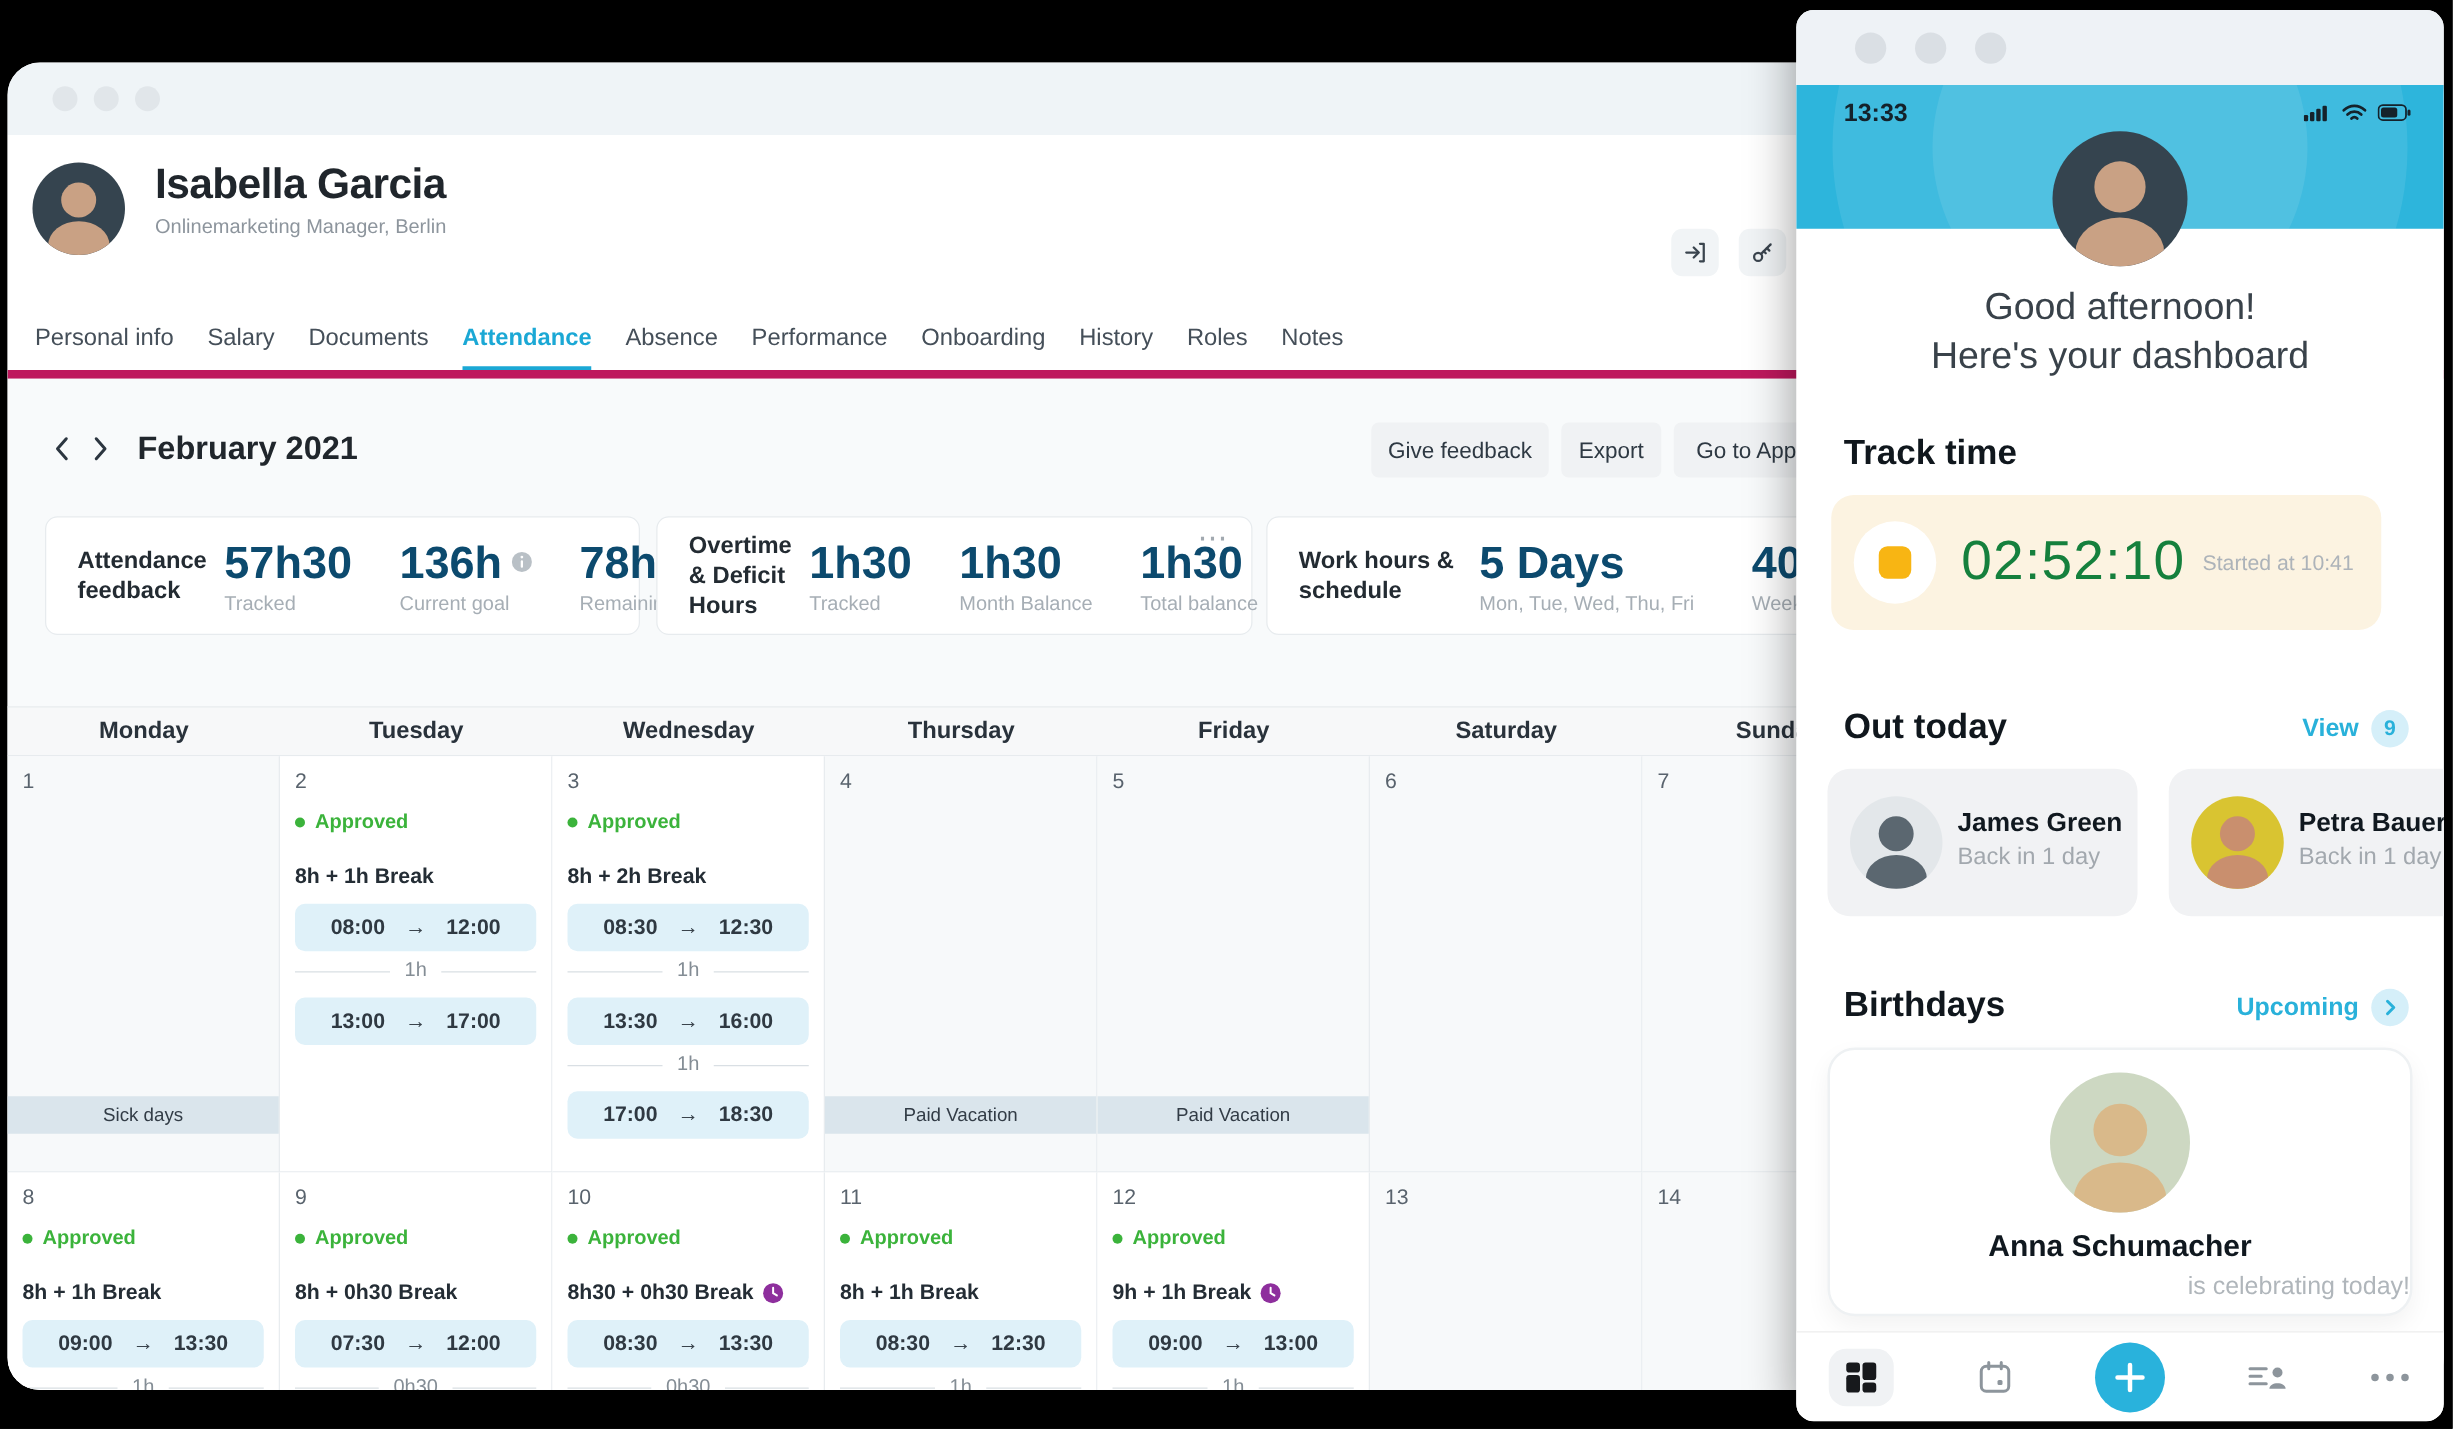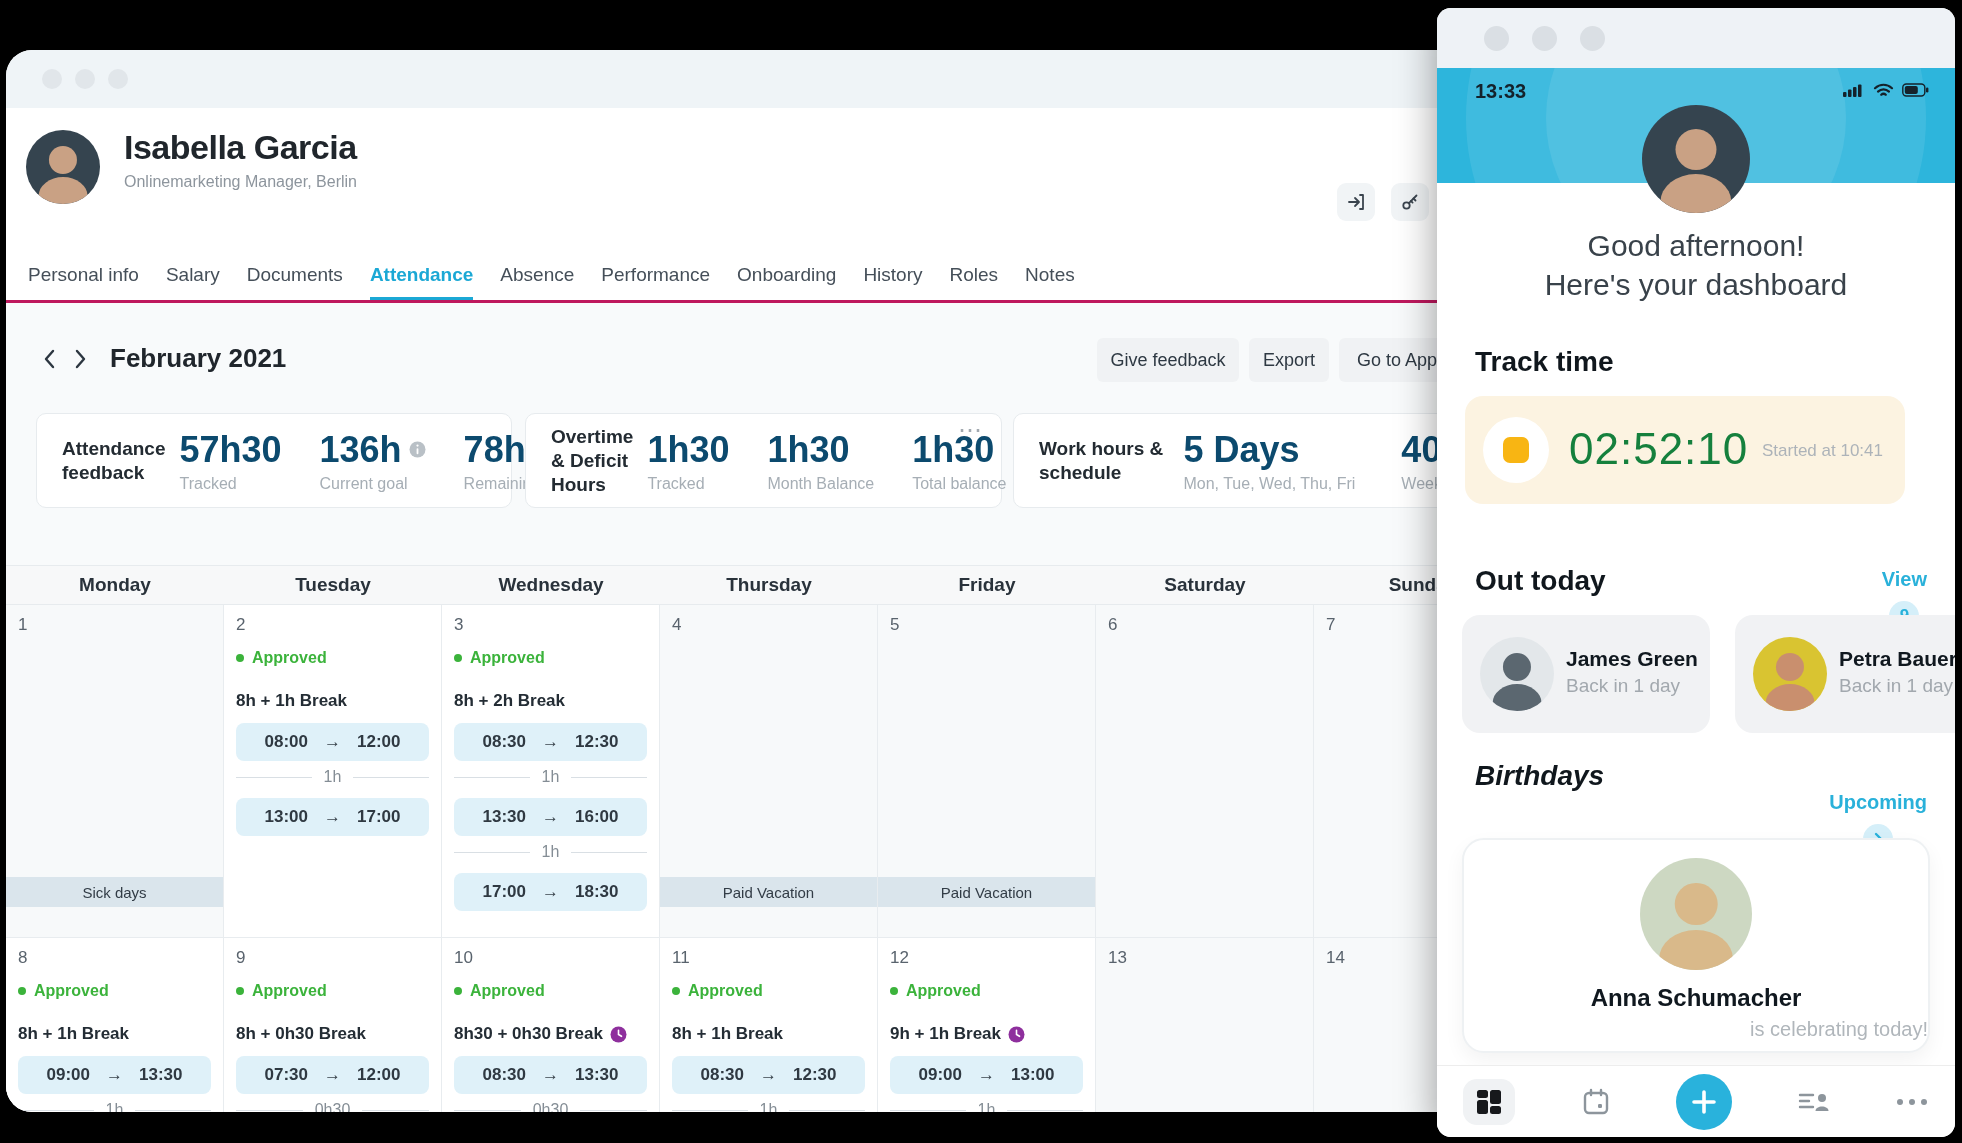--- a/index.html
+++ b/index.html
@@ -25,21 +25,21 @@
   .av-anna{--bg:#cdd8c2;--sil:#d9b98a;}
   .profile .avatar{position:absolute;left:20px;top:22px;width:74px;height:74px;}
   .who{position:absolute;left:118px;top:20px;}
   .who h1{margin:0;font-size:34px;line-height:38px;color:#20262c;letter-spacing:-.5px;}
   .who .sub{margin-top:7px;font-size:16px;color:#8d959d;}
   .hdr-actions{position:absolute;left:1331px;top:75px;display:flex;gap:16px;}
   .icon-btn{width:38px;height:38px;border:none;border-radius:9px;background:#f1f4f6;display:flex;
             align-items:center;justify-content:center;cursor:pointer;padding:0;}
 
   .tabs{display:flex;gap:27px;padding-left:22px;height:51px;align-items:flex-end;background:#fff;
-        border-bottom:3px solid #be185d;}
+        border-bottom:7px solid #be185d;}
   .tab{font-size:19px;color:#454f59;padding-bottom:14px;cursor:pointer;white-space:nowrap;}
   .tab.active{color:#1ba8d5;font-weight:bold;padding-bottom:11px;border-bottom:3px solid #1ba8d5;}
 
   .content{position:relative;height:808px;background:#f8fafb;}
   .chev-btn{position:absolute;top:42px;width:26px;height:30px;border:none;background:none;cursor:pointer;padding:0;}
   .chev-prev{left:30px;} .chev-next{left:62px;}
   .period{position:absolute;left:104px;top:40px;margin:0;font-size:26px;color:#20262c;}
   .act-btn{position:absolute;top:35px;height:44px;border:none;border-radius:6px;background:#f0f2f4;
            font-size:18px;color:#2e3943;font-family:inherit;cursor:pointer;}
   .act-feedback{left:1091px;width:142px;}
@@ -87,23 +87,23 @@
   .ph-topbar .dot{width:25px;height:25px;border-radius:50%;background:#dadfe4;}
   .ph-header{position:relative;height:115px;background:#2db5dc;overflow:hidden;}
   .ring{position:absolute;border-radius:50%;background:rgba(255,255,255,.09);}
   .ring-outer{width:460px;height:460px;left:29px;top:-180px;}
   .ring-inner{width:300px;height:300px;left:109px;top:-100px;}
   .ph-time{position:absolute;left:38px;top:12px;font-size:20px;font-weight:bold;color:#14222b;}
   .ph-status-icons{position:absolute;right:26px;top:14px;display:flex;gap:8px;align-items:center;}
   .ph-avatar{position:absolute;left:205px;top:97px;width:108px;height:108px;z-index:5;}
   .greeting{position:absolute;left:0;right:0;top:218px;text-align:center;font-size:30px;line-height:39px;color:#39424a;}
   .sec-head{position:absolute;left:38px;font-size:28px;font-weight:bold;color:#10171d;margin:0;}
-  .h-track{top:338px;} .h-out{top:557px;} .h-bday{top:752px;font-style:italic;}
+  .h-track{top:338px;} .h-out{top:557px;} .h-bday{top:780px;}
   .sec-link{position:absolute;right:28px;display:flex;align-items:center;gap:10px;color:#29b1da;
-            font-weight:bold;font-size:20px;cursor:pointer;flex-direction:column;}
+            font-weight:bold;font-size:20px;cursor:pointer;}
   .l-out{top:560px;} .l-bday{top:783px;}
   .badge{width:30px;height:30px;border-radius:50%;background:#d5eff9;color:#29b1da;font-weight:bold;font-size:17px;
          display:inline-flex;align-items:center;justify-content:center;}
   .timer-card{position:absolute;left:28px;top:388px;width:440px;height:108px;background:#fcf3e1;border-radius:18px;}
   .stop-btn{position:absolute;left:18px;top:21px;width:66px;height:66px;border-radius:50%;background:#fff;
             border:none;cursor:pointer;display:flex;align-items:center;justify-content:center;padding:0;}
   .stop-sq{width:26px;height:26px;border-radius:7px;background:#f8b513;}
   .timer{position:absolute;left:104px;top:28px;font-size:44px;color:#15803d;letter-spacing:1px;}
   .started{position:absolute;right:22px;top:45px;font-size:17px;color:#adb3b9;}
   .out-card{position:absolute;top:607px;height:118px;background:#f1f2f4;border-radius:18px;cursor:pointer;}

